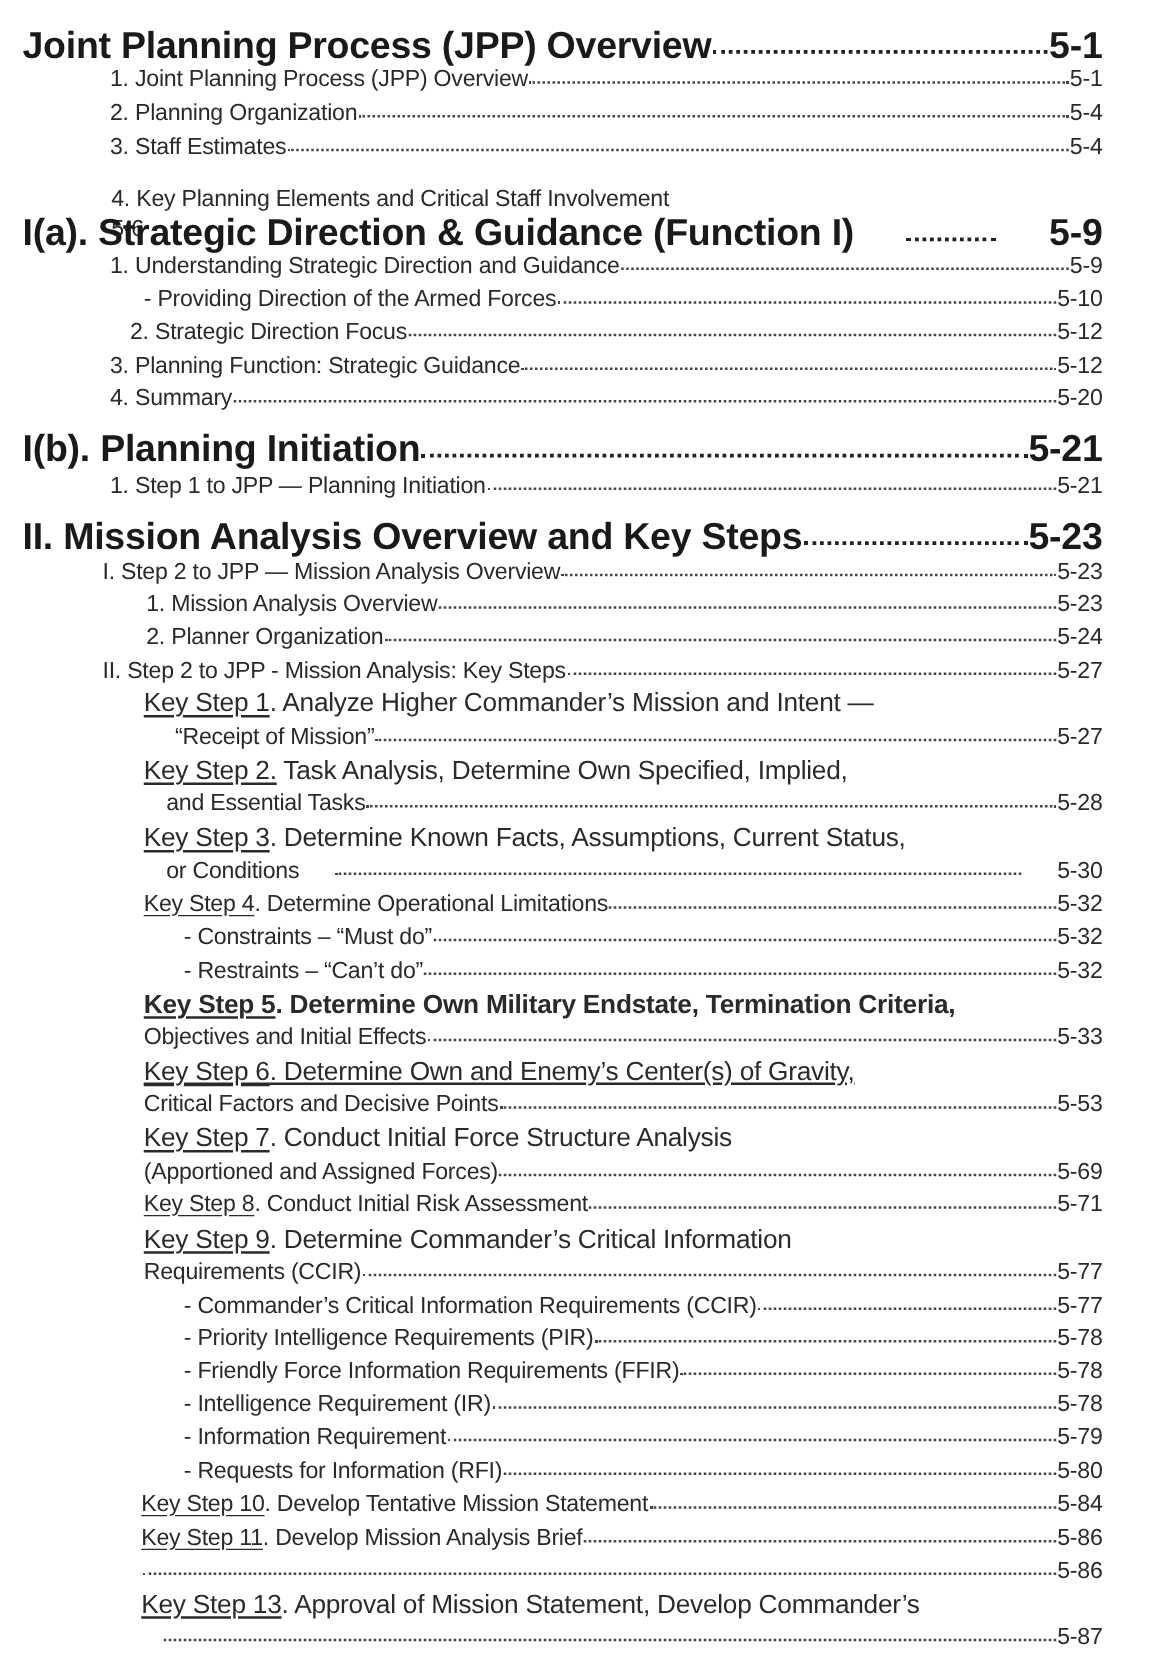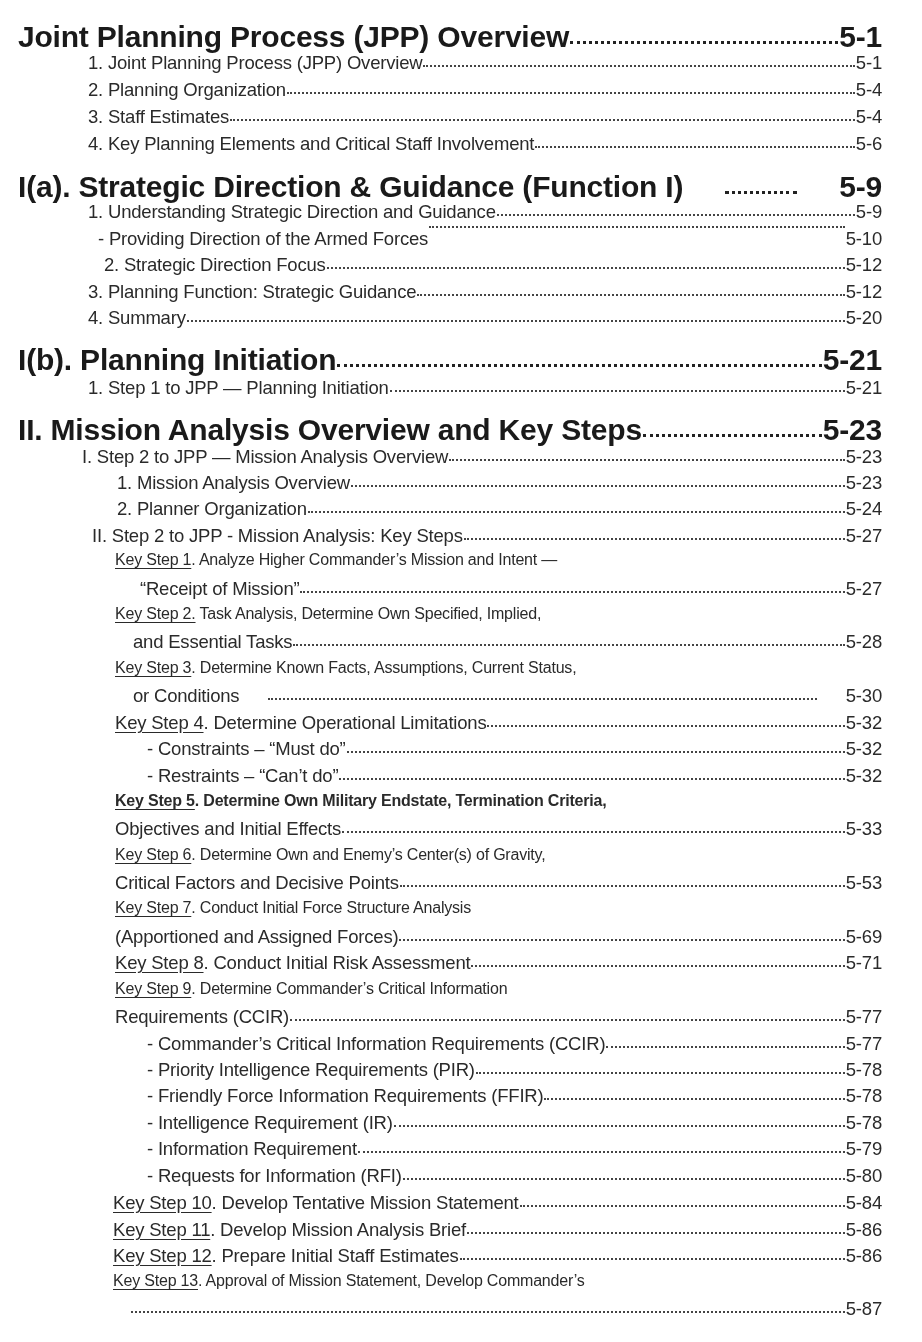--- a/index.html
+++ b/index.html
@@ -16,21 +16,21 @@
   .row .leader {
     flex: 1 1 auto; overflow: hidden; margin: 0 1px;
     border-bottom: 2px dotted #444; height: 0; align-self: baseline;
     position: relative; top: -2px;
   }
   .row .page { flex: 0 0 auto; }
   .h1 { font-size: 30px; font-weight: bold; }
   .h1 .leader { border-bottom: 3px dotted #222; top: -3px; }
   .h2 { font-size: 18.5px; color: #2a2a2a; }
   .kl { text-decoration: underline; text-decoration-style: solid; text-underline-offset: 3px; }
-  .cont { position: absolute; font-size: 16px; white-space: nowrap; color: #2a2a2a; letter-spacing: -0.2px; }
+  .cont { position: absolute; font-size: 21px; white-space: nowrap; color: #2a2a2a; letter-spacing: -0.2px; }
 </style>
 </head>
 <body>
 
 <div class="toc">
 
   <div class="row h1" style="left:18px; right:40px; top:20px;">
     <span class="title">Joint Planning Process (JPP) Overview</span>
     <span class="leader"></span>
     <span class="page">5-1</span>
@@ -43,37 +43,37 @@
   <div class="row h2" style="left:88px; right:40px; top:79px;">
     <span class="title">2. Planning Organization</span>
     <span class="leader"></span>
     <span class="page">5-4</span>
   </div>
   <div class="row h2" style="left:88px; right:40px; top:106px;">
     <span class="title">3. Staff Estimates</span>
     <span class="leader"></span>
     <span class="page">5-4</span>
   </div>
-  <div class="row h2" style="left:88px; right:40px; top:133px;">
+  <div class="row h2" style="left:88px; right:40px; top:148px;flex-direction:column;">
     <span class="title">4. Key Planning Elements and Critical Staff Involvement</span>
     <span class="leader"></span>
     <span class="page">5-6</span>
   </div>
 
   <div class="row h1" style="left:18px; right:40px; top:170px;gap:41px;">
     <span class="title">I(a). Strategic Direction &amp; Guidance (Function I)</span>
     <span class="leader"></span>
     <span class="page">5-9</span>
   </div>
   <div class="row h2" style="left:88px; right:40px; top:201px;">
     <span class="title">1. Understanding Strategic Direction and Guidance</span>
     <span class="leader"></span>
     <span class="page">5-9</span>
   </div>
-  <div class="row h2" style="left:98px; right:40px; top:228px;align-items:flex-end;">
+  <div class="row h2" style="left:115px; right:40px; top:228px;">
     <span class="title">- Providing Direction of the Armed Forces</span>
     <span class="leader"></span>
     <span class="page">5-10</span>
   </div>
   <div class="row h2" style="left:104px; right:40px; top:254px;">
     <span class="title">2. Strategic Direction Focus</span>
     <span class="leader"></span>
     <span class="page">5-12</span>
   </div>
   <div class="row h2" style="left:88px; right:40px; top:281px;">
@@ -111,21 +111,21 @@
   <div class="row h2" style="left:117px; right:40px; top:472px;">
     <span class="title">1. Mission Analysis Overview</span>
     <span class="leader"></span>
     <span class="page">5-23</span>
   </div>
   <div class="row h2" style="left:117px; right:40px; top:498px;">
     <span class="title">2. Planner Organization</span>
     <span class="leader"></span>
     <span class="page">5-24</span>
   </div>
-  <div class="row h2" style="left:92px; right:40px; top:525px;">
+  <div class="row h2" style="left:82px; right:40px; top:525px;">
     <span class="title">II. Step 2 to JPP - Mission Analysis: Key Steps</span>
     <span class="leader"></span>
     <span class="page">5-27</span>
   </div>
 
   <div class="cont" style="left:115px; top:551px;">
     <span class="kl">Key Step 1</span><span>.  Analyze Higher Commander’s Mission and Intent —</span>
   </div>
   <div class="row h2" style="left:140px; right:40px; top:578px;">
     <span class="title">“Receipt of Mission”</span>
@@ -169,21 +169,21 @@
 
   <div class="cont" style="left:115px; top:792px;font-weight:bold;">
     <span class="kl">Key Step 5</span><span>. Determine Own Military Endstate, Termination Criteria,</span>
   </div>
   <div class="row h2" style="left:115px; right:40px; top:818px;">
     <span class="title">Objectives and Initial Effects  </span>
     <span class="leader"></span>
     <span class="page">5-33</span>
   </div>
 
-  <div class="cont" style="left:115px; top:846px;">
+  <div class="cont" style="left:115px; top:846px;text-decoration:underline;">
     <span class="kl">Key Step 6</span><span>. Determine Own and Enemy’s Center(s) of Gravity,</span>
   </div>
   <div class="row h2" style="left:115px; right:40px; top:872px;">
     <span class="title">Critical Factors and Decisive Points</span>
     <span class="leader"></span>
     <span class="page">5-53</span>
   </div>
 
   <div class="cont" style="left:115px; top:899px;">
     <span class="kl">Key Step 7</span><span>. Conduct Initial Force Structure Analysis</span>
@@ -245,21 +245,20 @@
     <span class="page">5-84</span>
   </div>
 
   <div class="row h2" style="left:113px; right:40px; top:1219px;">
     <span class="title"><span class="kl">Key Step 11</span><span>.  Develop Mission Analysis Brief</span></span>
     <span class="leader"></span>
     <span class="page">5-86</span>
   </div>
 
   <div class="row h2" style="left:113px; right:40px; top:1245px;">
-    <span class="title"><span class="kl">Key Step 12</span><span>. Prepare Initial Staff Estimates </span></span>
     <span class="leader"></span>
     <span class="page">5-86</span>
   </div>
 
   <div class="cont" style="left:113px; top:1272px;">
     <span class="kl">Key Step 13</span><span>. Approval of Mission Statement, Develop Commander’s</span>
   </div>
   <div class="row h2" style="left:130px; right:40px; top:1298px;">
     <span class="leader"></span>
     <span class="page">5-87</span>

